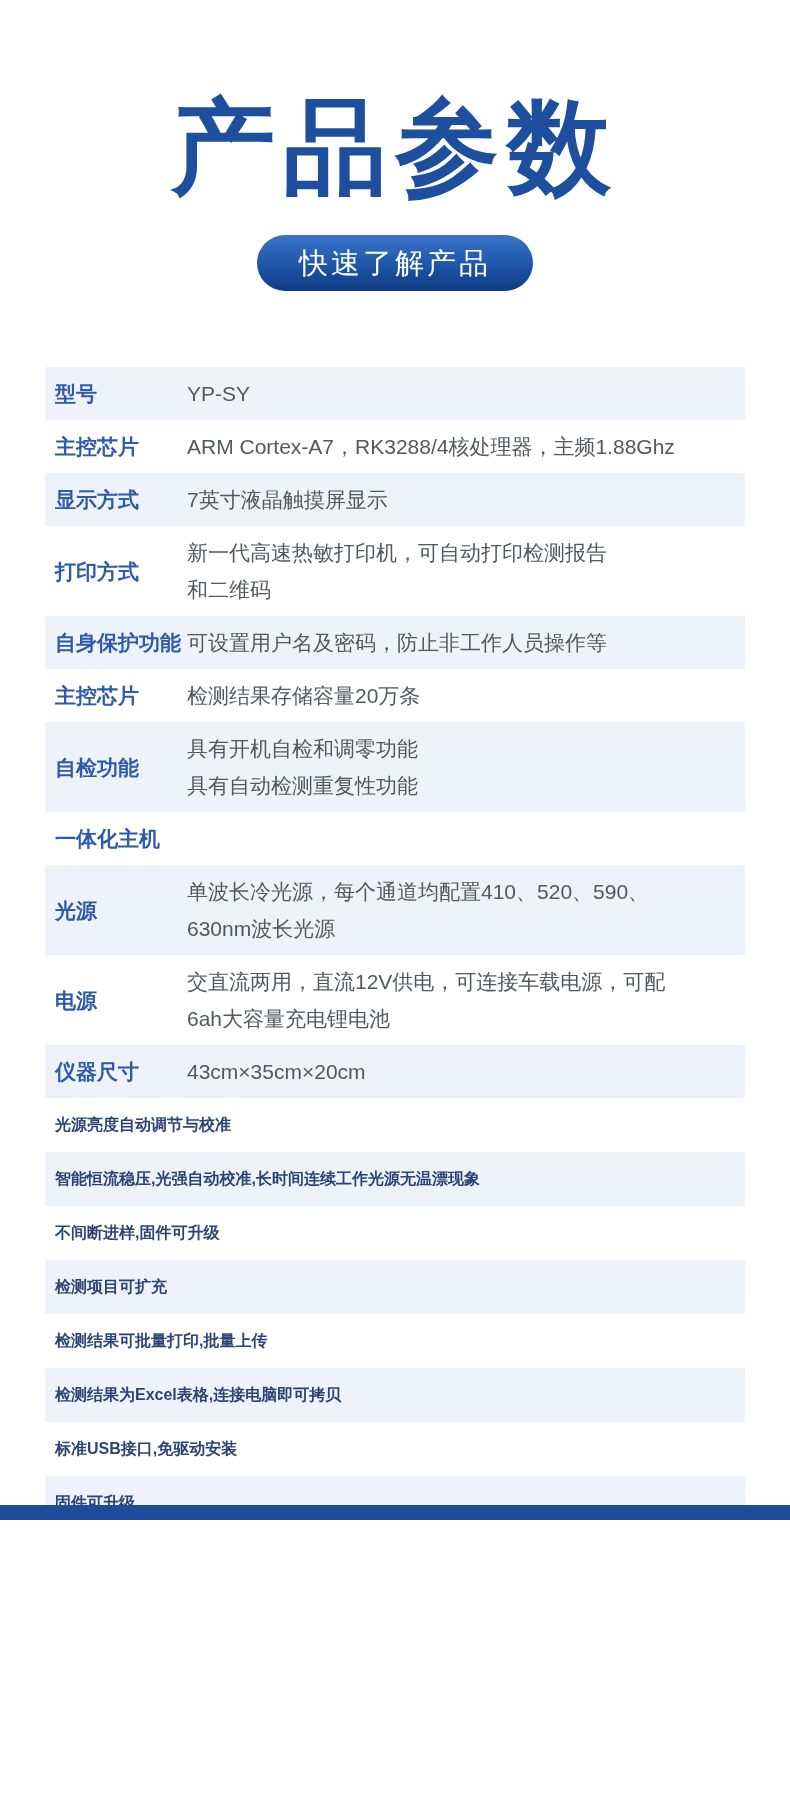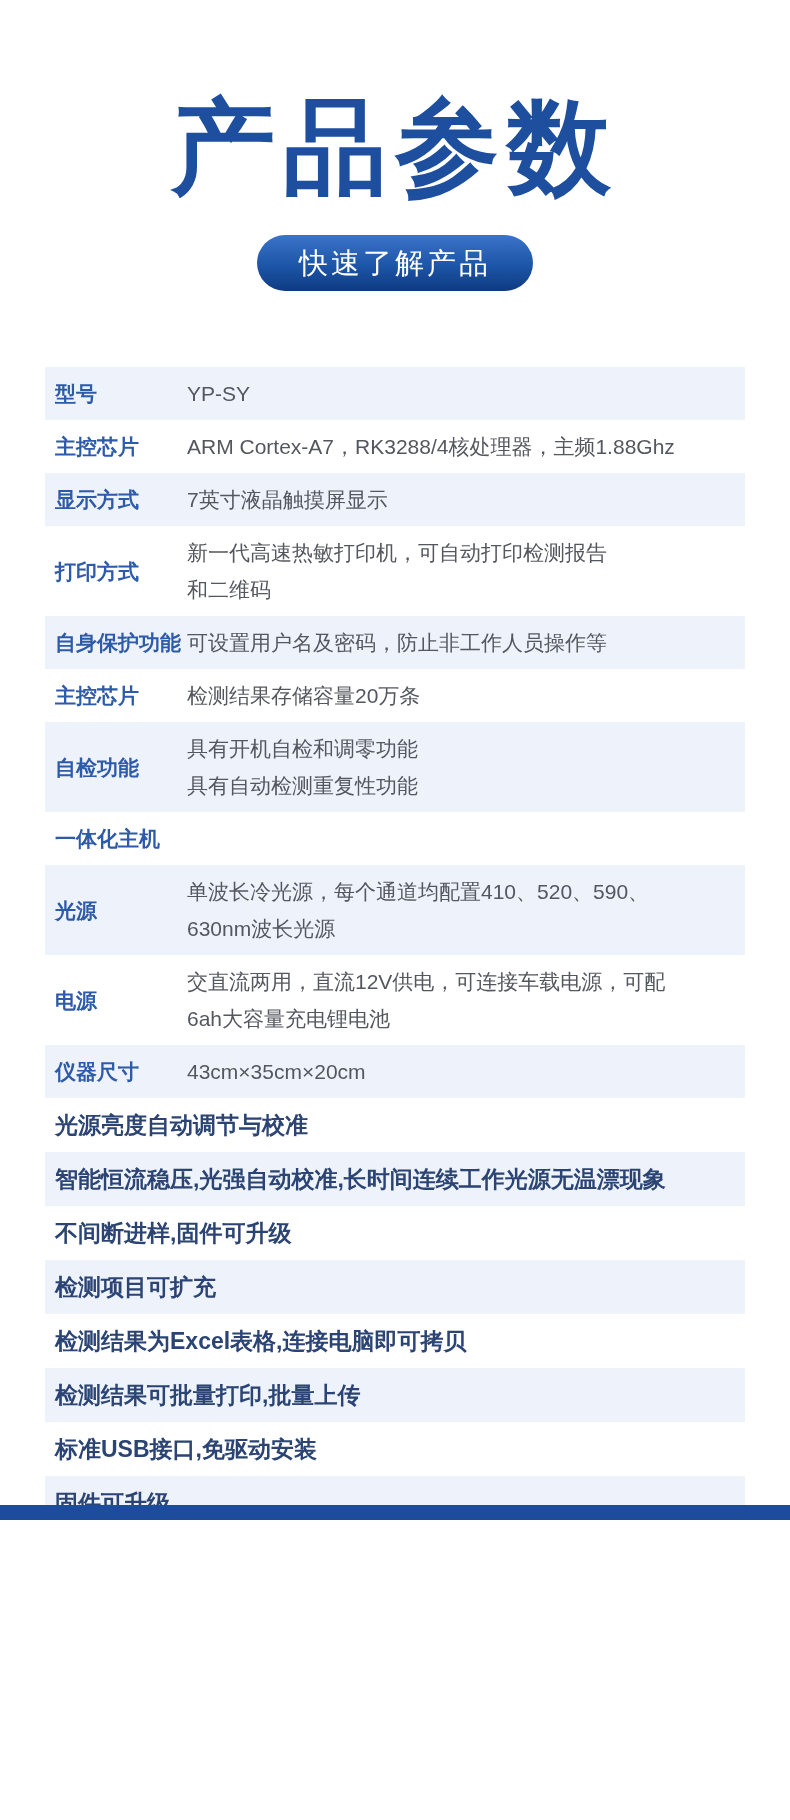--- a/index.html
+++ b/index.html
@@ -54,21 +54,21 @@
     color:#55575f;
     font-size:21px;
     line-height:37px;
     white-space:pre-line;
   }
   .features { margin:0 45px; }
   .feature-row {
     padding:9px 10px;
     color:#2b4474;
     font-weight:bold;
-    font-size:23px;
+    font-size:16px;
     line-height:36px;
   }
   .feature-row:nth-child(even) { background:#edf2fb; }
   .bottom-bar {
     position:absolute;
     left:0; bottom:0;
     width:100%; height:15px;
     background:#1c4c9b;
   }
 </style>
@@ -131,21 +131,21 @@
       <div class="spec-label">仪器尺寸</div>
       <div class="spec-value">43cm×35cm×20cm</div>
     </div>
   </div>
 
   <div class="features">
     <div class="feature-row">光源亮度自动调节与校准</div>
     <div class="feature-row">智能恒流稳压,光强自动校准,长时间连续工作光源无温漂现象</div>
     <div class="feature-row">不间断进样,固件可升级</div>
     <div class="feature-row">检测项目可扩充</div>
+    <div class="feature-row">检测结果可批量打印,批量上传</div>
     <div class="feature-row">检测结果为Excel表格,连接电脑即可拷贝</div>
-    <div class="feature-row">检测结果可批量打印,批量上传</div>
     <div class="feature-row">标准USB接口,免驱动安装</div>
     <div class="feature-row">固件可升级</div>
   </div>
 
   <div class="bottom-bar"></div>
 
 </div>
 
 </body></html>

